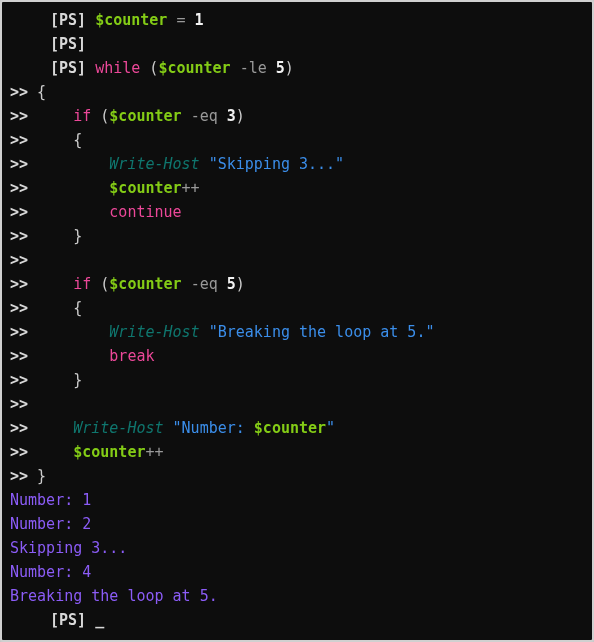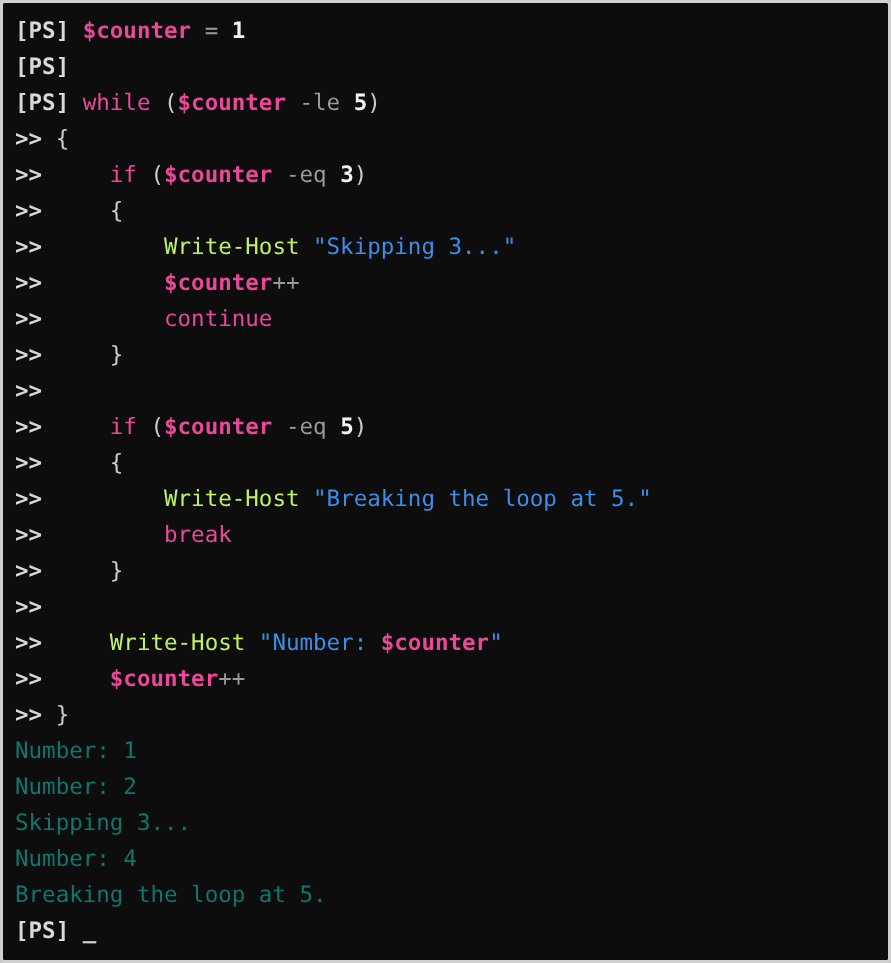--- a/index.html
+++ b/index.html
@@ -24,30 +24,30 @@
   }
   #screen {
     padding: 6px 0 0 8px;
     white-space: pre;
   }
   .line {
     height: 24px;
     white-space: pre;
   }
   
-  .prompt      { color: #d8d8d8; font-weight: bold; }
+  .prompt      { color: #d8d8d8; font-weight: bold; margin-left: 40px; }
   .cont        { color: #d8d8d8; font-weight: bold; }
   .kw          { color: #ec4899; }
-  .var         { color: #ec4899; font-weight: bold; margin-top: 32px; }
-  .cmdlet      { color: #bef264; }
+  .var         { color: #84cc16; font-weight: bold; margin-top: 32px; }
+  .cmdlet      { color: #0f766e; font-style: italic; }
   .str         { color: #3b8eea; }
   .op          { color: #9a9a9a; }
   .num         { color: #f2f2f2; font-weight: bold; }
   .punc        { color: #cccccc; }
-  .out         { color: #0f766e; }
+  .out         { color: #8b5cf6; }
   .cursor      { color: #d8d8d8; font-weight: bold; }
 </style>
 </head>
 <body>
 
 <div id="terminal">
   <div id="screen"><div class="line"><span class="prompt">[PS]</span><span class="punc"> </span><span class="var">$counter</span><span class="punc"> </span><span class="op">=</span><span class="punc"> </span><span class="num">1</span></div><div class="line"><span class="prompt">[PS]</span></div><div class="line"><span class="prompt">[PS]</span><span class="punc"> </span><span class="kw">while</span><span class="punc"> (</span><span class="var">$counter</span><span class="punc"> </span><span class="op">-le</span><span class="punc"> </span><span class="num">5</span><span class="punc">)</span></div><div class="line"><span class="cont">&gt;&gt;</span><span class="punc"> {</span></div><div class="line"><span class="cont">&gt;&gt;</span><span class="punc">     </span><span class="kw">if</span><span class="punc"> (</span><span class="var">$counter</span><span class="punc"> </span><span class="op">-eq</span><span class="punc"> </span><span class="num">3</span><span class="punc">)</span></div><div class="line"><span class="cont">&gt;&gt;</span><span class="punc">     {</span></div><div class="line"><span class="cont">&gt;&gt;</span><span class="punc">         </span><span class="cmdlet">Write-Host</span><span class="punc"> </span><span class="str">"Skipping 3..."</span></div><div class="line"><span class="cont">&gt;&gt;</span><span class="punc">         </span><span class="var">$counter</span><span class="op">++</span></div><div class="line"><span class="cont">&gt;&gt;</span><span class="punc">         </span><span class="kw">continue</span></div><div class="line"><span class="cont">&gt;&gt;</span><span class="punc">     }</span></div><div class="line"><span class="cont">&gt;&gt;</span></div><div class="line"><span class="cont">&gt;&gt;</span><span class="punc">     </span><span class="kw">if</span><span class="punc"> (</span><span class="var">$counter</span><span class="punc"> </span><span class="op">-eq</span><span class="punc"> </span><span class="num">5</span><span class="punc">)</span></div><div class="line"><span class="cont">&gt;&gt;</span><span class="punc">     {</span></div><div class="line"><span class="cont">&gt;&gt;</span><span class="punc">         </span><span class="cmdlet">Write-Host</span><span class="punc"> </span><span class="str">"Breaking the loop at 5."</span></div><div class="line"><span class="cont">&gt;&gt;</span><span class="punc">         </span><span class="kw">break</span></div><div class="line"><span class="cont">&gt;&gt;</span><span class="punc">     }</span></div><div class="line"><span class="cont">&gt;&gt;</span></div><div class="line"><span class="cont">&gt;&gt;</span><span class="punc">     </span><span class="cmdlet">Write-Host</span><span class="punc"> </span><span class="str">"Number: </span><span class="var">$counter</span><span class="str">"</span></div><div class="line"><span class="cont">&gt;&gt;</span><span class="punc">     </span><span class="var">$counter</span><span class="op">++</span></div><div class="line"><span class="cont">&gt;&gt;</span><span class="punc"> }</span></div><div class="line"><span class="out">Number: 1</span></div><div class="line"><span class="out">Number: 2</span></div><div class="line"><span class="out">Skipping 3...</span></div><div class="line"><span class="out">Number: 4</span></div><div class="line"><span class="out">Breaking the loop at 5.</span></div><div class="line"><span class="prompt">[PS]</span><span class="punc"> </span><span class="cursor">_</span></div></div>
 </div>
 
 </body></html>

